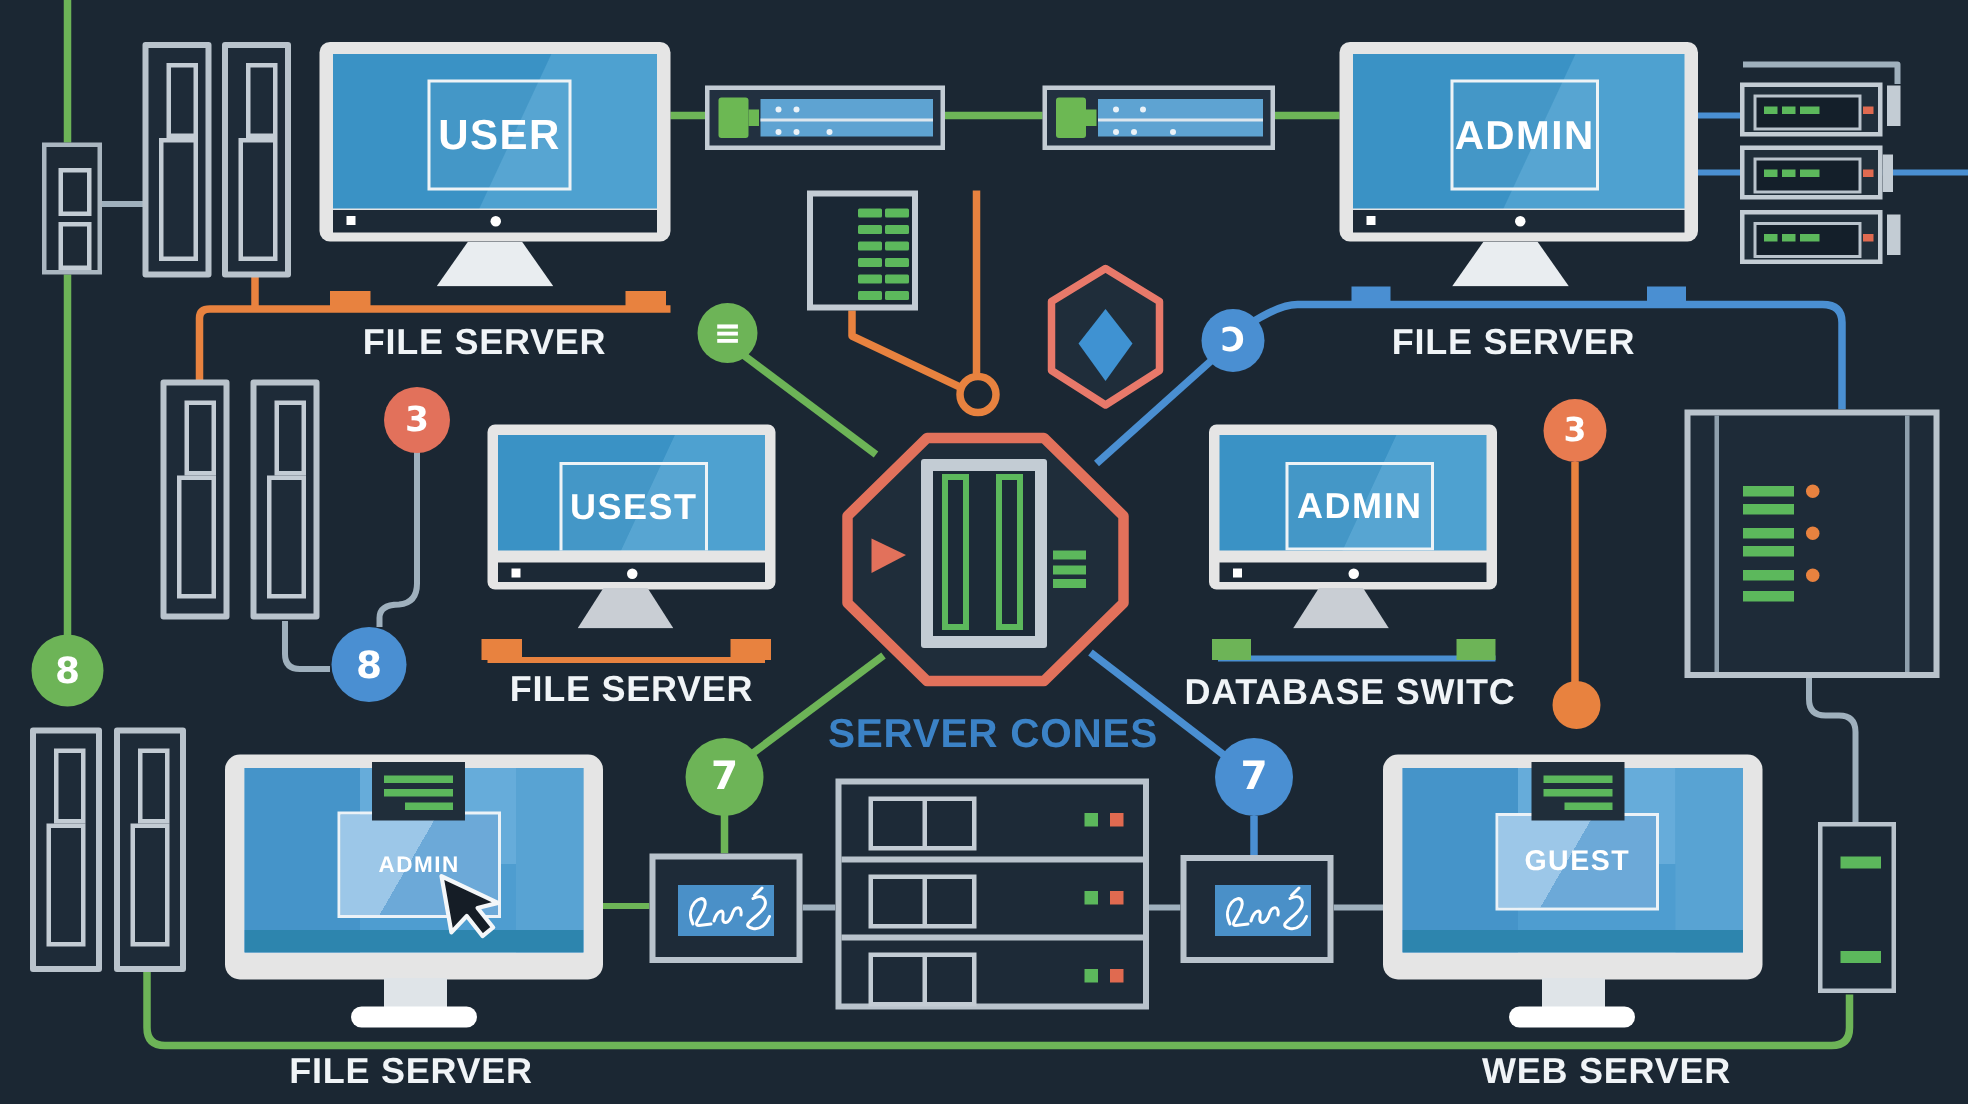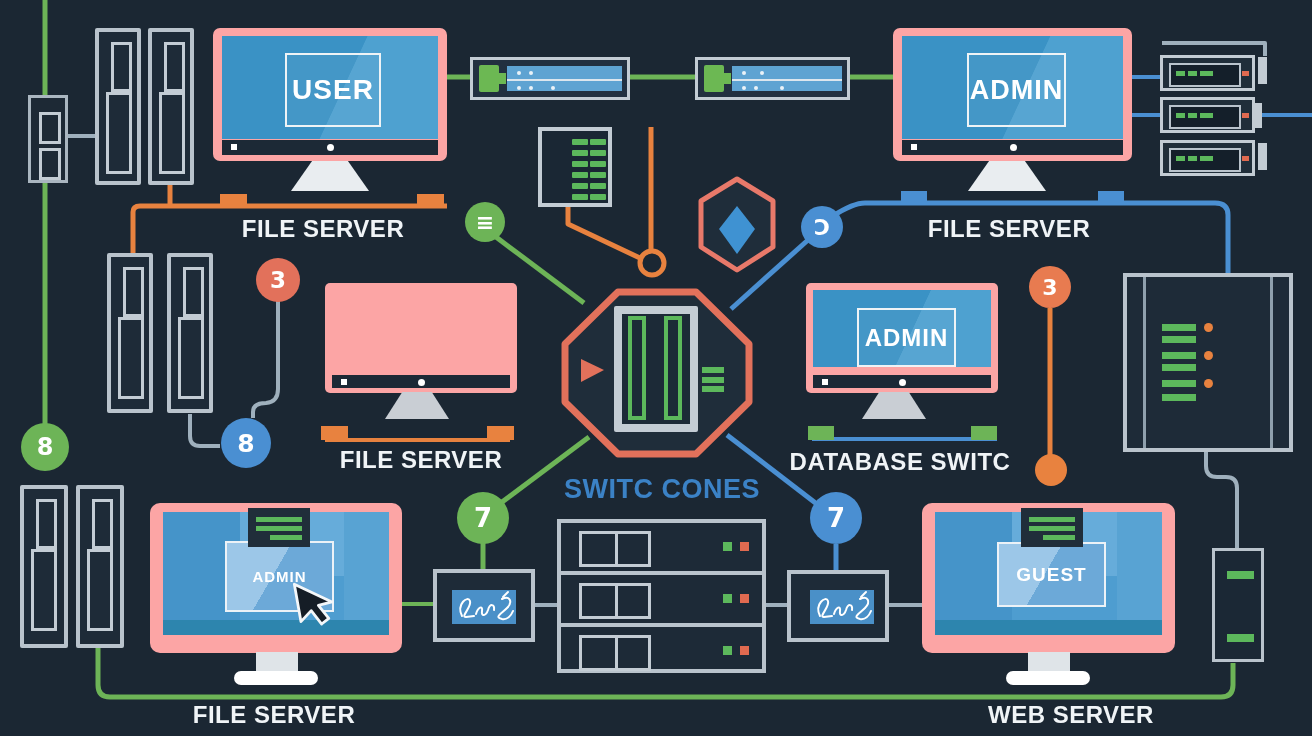--- a/index.html
+++ b/index.html
@@ -13,21 +13,21 @@
 
   
   .tower{border:4px solid #b9c3cc;background:#1e2b38;border-radius:2px;z-index:2;}
   .tower .slot-top{position:absolute;left:12px;top:10px;width:15px;height:44px;border:3px solid #c3ccd4;}
   .tower .slot-bot{position:absolute;left:7px;top:60px;width:20px;height:76px;border:3px solid #c3ccd4;}
 
   .minirack{border:3px solid #aab6c0;background:#1d2935;z-index:2;}
   .minirack .cell{position:absolute;left:8px;width:16px;height:26px;border:3px solid #c3ccd4;}
 
   
-  .mframe{background:#fca5a5;border-radius:7px;z-index:2;}
+  .mframe{background:#e5e5e5;border-radius:7px;z-index:2;}
   .mscreen{position:absolute;overflow:hidden;background:linear-gradient(115deg,#3a92c5 55%,#4ea1d0 55.3%);}
   .mbar{position:absolute;background:#1c2936;}
   .mbar::before{content:"";position:absolute;left:9px;top:4px;width:6px;height:6px;background:#fff;}
   .mbar::after{content:"";position:absolute;left:50%;top:4px;width:7px;height:7px;margin-left:-3px;border-radius:50%;background:#fff;}
   .label-box{position:absolute;border:2px solid #eef3f6;background:rgba(255,255,255,0.05);
              color:#fff;font-weight:bold;display:flex;align-items:center;justify-content:center;letter-spacing:1px;}
   .stand{background:#e9edf0;clip-path:polygon(27% 0,73% 0,100% 100%,0 100%);z-index:2;}
   .stand.gray{background:#c9ced4;}
   .neck{background:#dfe4e8;z-index:2;}
   .base{background:#ffffff;border-radius:7px;z-index:2;}
@@ -251,20 +251,23 @@
     <rect x="62" y="27" width="68" height="110" fill="#1c2a37"></rect>
     <rect x="70" y="31" width="14" height="100" fill="#1c2a37" stroke="#5cb85c" stroke-width="4"></rect>
     <rect x="106" y="31" width="14" height="100" fill="#1c2a37" stroke="#5cb85c" stroke-width="4"></rect>
     <polygon points="21,72 21,95 44,83" fill="#e2715b"></polygon>
     <rect x="142" y="80" width="22" height="6" fill="#5cb85c"></rect>
     <rect x="142" y="90" width="22" height="6" fill="#5cb85c"></rect>
     <rect x="142" y="99" width="22" height="6" fill="#5cb85c"></rect>
   </svg>
 
   <div class="abs mframe" style="left:325px;top:283px;width:192px;height:110px;border-radius:5px;">
+    <div class="mscreen" style="left:7px;top:7px;right:7px;height:77px;">
+      <div class="label-box" style="left:41px;top:18px;width:95px;height:57px;font-size:24px;">USEST</div>
+    </div>
     <div class="mbar" style="left:7px;bottom:5px;right:7px;height:13px;"></div>
   </div>
   <div class="abs stand gray" style="left:385px;top:392px;width:64px;height:27px;"></div>
 
   <div class="abs mframe" style="left:806px;top:283px;width:192px;height:110px;border-radius:5px;">
     <div class="mscreen" style="left:7px;top:7px;right:7px;height:77px;">
       <div class="label-box" style="left:44px;top:18px;width:95px;height:55px;font-size:24px;">ADMIN</div>
     </div>
     <div class="mbar" style="left:7px;bottom:5px;right:7px;height:13px;"></div>
   </div>
@@ -399,17 +402,17 @@
   <div class="badge" style="left: 465px; top: 202px; width: 40px; height: 40px; font-size: 22px; background: rgb(109, 180, 87);">≡</div>
   <div class="badge" style="left: 801px; top: 206px; width: 42px; height: 42px; font-size: 22px; background: rgb(74, 143, 210);">Ɔ</div>
   <div class="badge" style="left: 1029px; top: 266px; width: 42px; height: 42px; font-size: 22px; background: rgb(232, 123, 80);">3</div>
   <div class="badge" style="left: 457px; top: 492px; width: 52px; height: 52px; font-size: 26px; background: rgb(109, 180, 87);">7</div>
   <div class="badge" style="left: 810px; top: 492px; width: 52px; height: 52px; font-size: 26px; background: rgb(74, 143, 210);">7</div>
 
   <div class="cap" style="left:212px;top:215px;width:222px;">FILE SERVER</div>
   <div class="cap" style="left:897px;top:215px;width:224px;">FILE SERVER</div>
   <div class="cap" style="left:311px;top:446px;width:220px;">FILE SERVER</div>
   <div class="cap" style="left:776px;top:448px;width:248px;">DATABASE SWITC</div>
-  <div class="cap accent" id="center-title" style="left: 536px; top: 474px; width: 252px; color: rgb(59, 130, 198);">SWITC CONES</div>
+  <div class="cap accent" id="center-title" style="left: 536px; top: 474px; width: 252px; color: rgb(59, 130, 198);">SERVER CONES</div>
   <div class="cap" style="left:163px;top:701px;width:222px;">FILE SERVER</div>
   <div class="cap" style="left:960px;top:701px;width:222px;">WEB SERVER</div>
 
 </div>
 
 </body></html>

